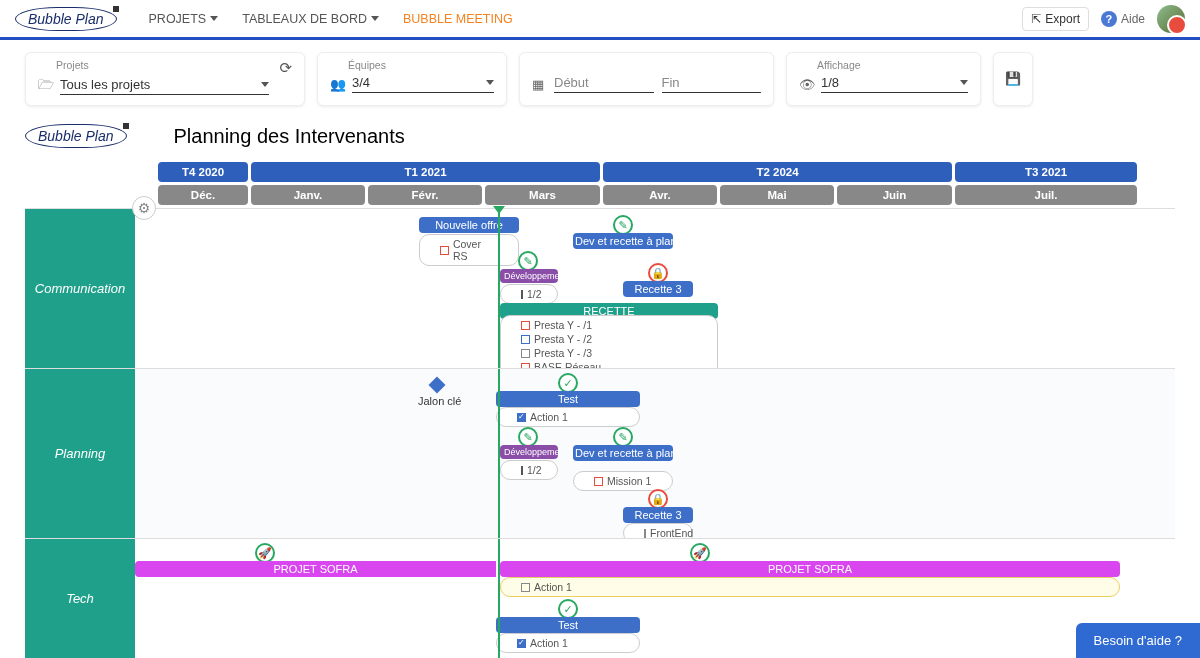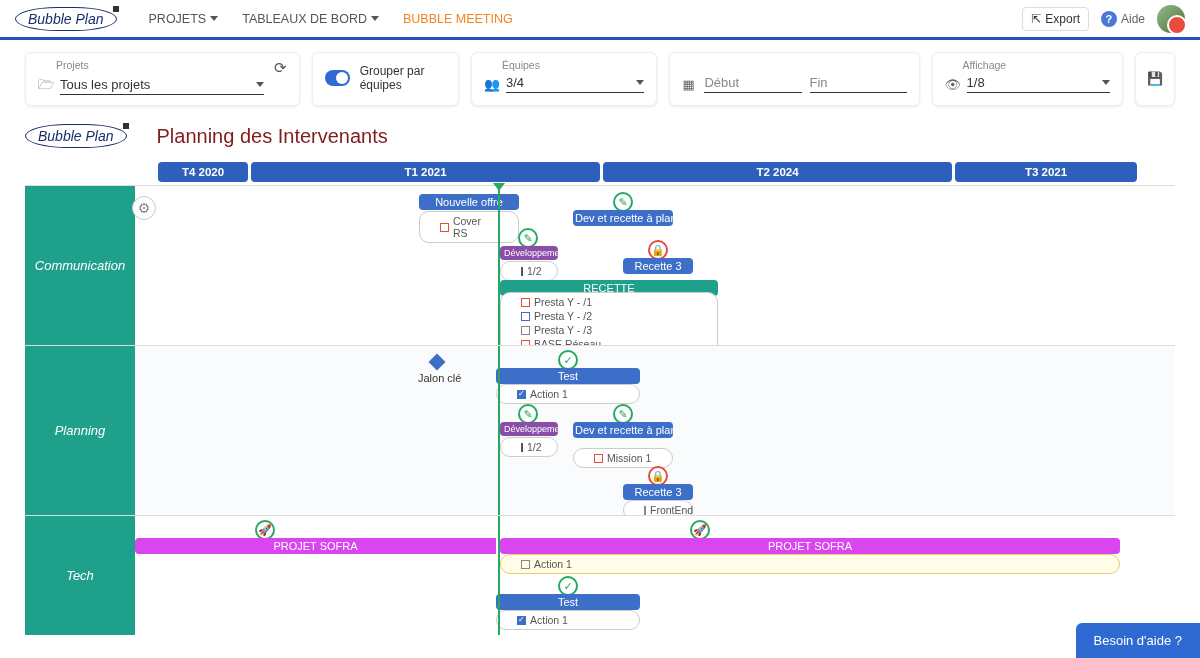--- a/index.html
+++ b/index.html
@@ -35,21 +35,21 @@
   .f-group { width: 150px; }
   .f-teams { width: 190px; }
   .f-dates { width: 255px; }
   .f-view { width: 195px; }
   .save-btn { width: 40px; display:flex;align-items:center;justify-content:center;}
   .placeholder { color:#888; }
   
   
   .gantt-wrap { padding: 0 25px; }
   .gantt-header-row { display:flex; align-items:center; gap:10px; margin-bottom:14px; margin-top:6px;}
-  .gantt-title { font-size: 20px; font-weight: 400; color:#7f1d1d;}
+  .gantt-title { font-size: 20px; font-weight: 400; color:#000000;margin-left:17px;}
   
   .gantt { position:relative; }
   .timeline-row { display:flex; gap:3px; margin-bottom:3px;align-items:center; }
   .gear-circle { width:24px;height:24px;border-radius:50%;background:#fff;border:1px solid #ccc;display:flex;align-items:center;justify-content:center;position:absolute;left:107px;top:34px;z-index:5;color:#888;font-size:14px;}
   .tl-cell { text-align:center; font-size:11.5px; font-weight:bold; color:#fff; padding:4px 0; border-radius:4px; }
   .tl-q { background:#2e5fbb; }
   .tl-m { background:#888; }
   .left-spacer { width:110px; flex-shrink:0;}
   
   
@@ -121,24 +121,20 @@
         <span class="filter-icon">🗁</span>
         <div class="select-underline">
             <span class="filter-val">Tous les projets</span>
             <span class="caret-sm"></span>
           </div>
       </div>
     </div>
     <span class="refresh-ico">⟳</span>
   </div>
 
-  <div class="filter-box f-group" style="flex-direction:row;align-items:center;gap:10px;">
-    <div class="toggle"></div>
-    <span style="font-size:12px;">Grouper par équipes</span>
-  </div>
 
   <div class="filter-box f-teams">
     <div class="filter-label">Équipes</div>
     <div class="filter-row">
       <span class="filter-icon">👥</span>
       <div class="select-underline">
           <span class="filter-val">3/4</span>
           <span class="caret-sm"></span>
         </div>
     </div>
@@ -182,20 +178,31 @@
     <div class="gear-circle">⚙</div>
 
     <div class="timeline-row">
       <div class="left-spacer" style="width:130px;"></div>
       <div class="tl-cell tl-q" style="width:90px;">T4 2020</div>
       <div class="tl-cell tl-q" style="width:349px;">T1 2021</div>
       <div class="tl-cell tl-q" style="width:349px;">T2 2024</div>
       <div class="tl-cell tl-q" style="width:182px;">T3 2021</div>
     </div>
 
+    <div class="timeline-row">
+      <div class="left-spacer" style="width:130px;"></div>
+      <div class="tl-cell tl-m" style="width:90px;">Déc.</div>
+      <div class="tl-cell tl-m" style="width:114px;">Janv.</div>
+      <div class="tl-cell tl-m" style="width:114px;">Févr.</div>
+      <div class="tl-cell tl-m" style="width:115px;">Mars</div>
+      <div class="tl-cell tl-m" style="width:114px;">Avr.</div>
+      <div class="tl-cell tl-m" style="width:114px;">Mai</div>
+      <div class="tl-cell tl-m" style="width:115px;">Juin</div>
+      <div class="tl-cell tl-m" style="width:182px;">Juil.</div>
+    </div>
 
     <div class="lanes">
 
       <div style="position:relative;">
         <div class="today-tri" style="left:468px;top:-2px;z-index:4;"></div>
       </div>
 
       <div class="lane" style="height:160px;">
         <div class="lane-label">Communication</div>
         <div class="lane-body">

